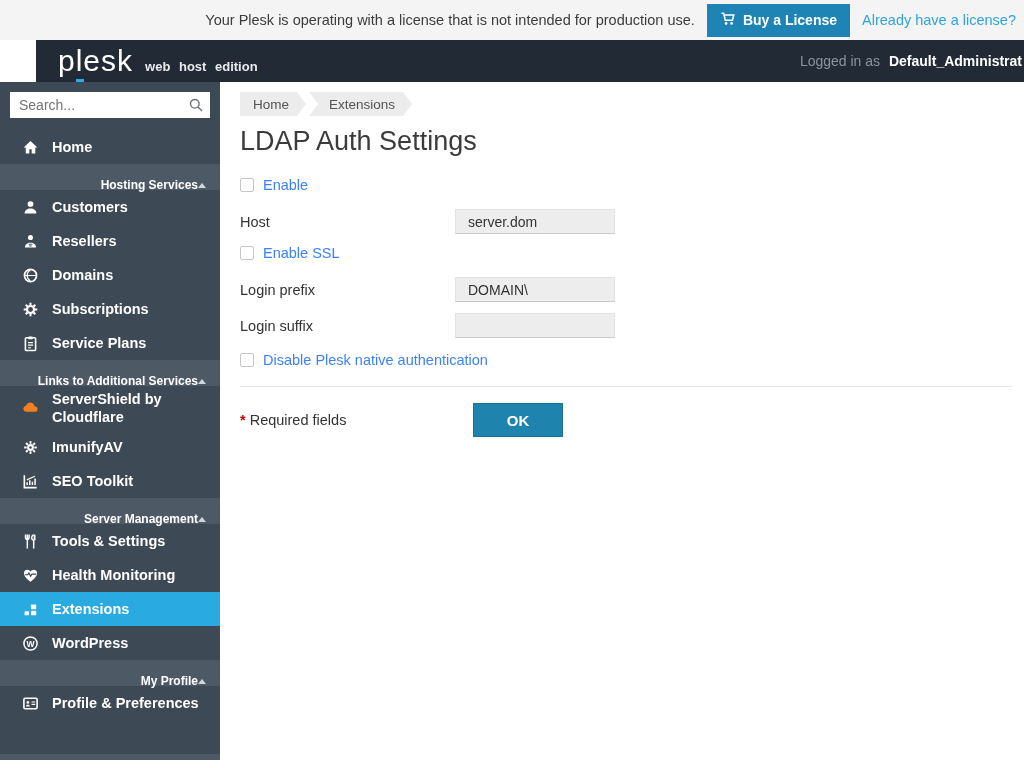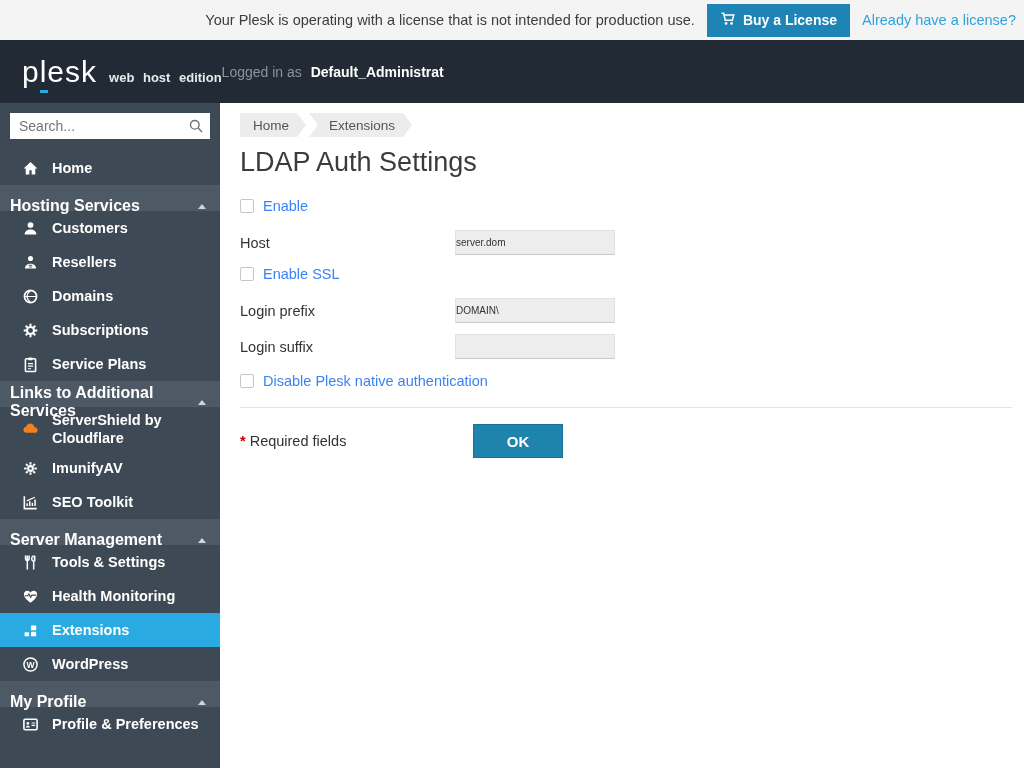--- a/index.html
+++ b/index.html
@@ -9,52 +9,52 @@
   
   .banner { height:40px; background:#f4f4f4; display:flex; align-items:center;
     justify-content:flex-end; gap:12px; padding-right:8px; }
   .banner-msg { font-size:14.5px; color:#3c3c3c; }
   .buy-btn { display:flex; align-items:center; gap:7px; background:#1d84b5;
     color:#fff; font-size:14px; font-weight:bold; border:none; padding:7px 13px;
     cursor:pointer; }
   .banner-link { color:#2fa3dc; font-size:14.5px; text-decoration:none; }
 
   
-  .header { height:63px; background:#222b35; display:flex; align-items:center;
-    padding-left:22px; overflow:hidden; }
+  .header { height:42px; background:#222b35; display:flex; align-items:center;
+    justify-content:space-between; padding-left:22px; overflow:hidden;margin-left:36px; }
   .logo-wrap { display:flex; align-items:baseline; }
   .logo { color:#fff; font-size:30px; letter-spacing:1px; }
   .logo .logo-l { position:relative; }
   .logo .logo-l::after { content:""; position:absolute; left:0; bottom:-5px;
     width:8px; height:3px; background:#29abe2; }
   .edition { color:#e8eaec; font-size:13px; font-weight:bold; margin-left:12px;
     word-spacing:5px; }
-  .login-info { white-space:nowrap; font-size:14px; padding-right:16px; }
+  .login-info { white-space:nowrap; font-size:14px; padding-right:2px; }
   .login-info .muted { color:#8b939c; }
   .login-info .user { color:#fff; font-weight:bold; margin-left:5px; cursor:pointer; }
 
   
   .shell { display:flex; height:678px; }
 
   
   .sidebar { position:relative; width:220px; background:#3d4954; flex:none;
     padding-top:10px; overflow:hidden; }
   .search-wrap { position:relative; margin:0 10px 12px 10px; }
   .search-input { width:100%; height:26px; border:1px solid #fff; background:#fff;
     font-size:14px; color:#b91c1c; padding:0 28px 0 8px;
     font-family:"Liberation Sans","DejaVu Sans",sans-serif; }
   .search-icon { position:absolute; right:6px; top:5px; }
   .nav-item { display:flex; align-items:center; gap:13px; min-height:34px;
     padding:4px 8px 4px 22px; color:#fff; font-size:14.5px; font-weight:bold;
     cursor:pointer; line-height:1.25; }
   .nav-item.selected { background:#29abe2; }
   .nav-item .ic { flex:none; width:17px; height:17px; display:flex;
     align-items:center; justify-content:center; }
-  .nav-header { display:flex; align-items:center; justify-content:space-between;
-    height:26px; background:#4d5a66; color:#fff; font-size:16px; font-weight:bold;
+  .nav-header { display:flex; align-items:center; justify-content:flex-end;
+    height:26px; background:#4d5a66; color:#fff; font-size:12px; font-weight:bold;
     padding:16px 14px 0 10px; cursor:pointer; }
   .caret-up { width:0; height:0; border-left:4px solid transparent;
     border-right:4px solid transparent; border-bottom:5px solid #cfd6dc; }
   .sidebar-bottom-sliver { position:absolute; left:0; right:0; bottom:0;
     height:6px; background:#4d5a66; }
 
   
   .content { flex:1; background:#fff; padding:10px 12px 0 20px; }
   .breadcrumbs { display:flex; gap:3px; margin-bottom:6px; }
   .crumb { background:#ececec; color:#555; font-size:13.5px; height:24px;
@@ -66,21 +66,21 @@
 
   .form-row { display:flex; align-items:center; margin-bottom:11px; }
   .form-row.cb-row { margin-bottom:16px; gap:9px; }
   .flabel { width:215px; font-size:14.5px; color:#333; flex:none; }
   .cb { appearance:none; -webkit-appearance:none; width:14px; height:14px;
     border:1px solid #c6c6c6; border-radius:2px; background:#fff; margin:0;
     cursor:pointer; flex:none; }
   .cb-label { font-size:14.5px; color:#3b82f6; }
   .tinput { width:160px; height:25px; background:#ededed;
     border:1px solid #e2e2e2; border-bottom-color:#c9c9c9; color:#333;
-    font-size:10px; padding:0 0;
+    font-size:14px; padding:0 12px;
     font-family:"Liberation Sans","DejaVu Sans",sans-serif; }
   .divider { border:none; border-top:1px solid #e4e4e4; margin:18px 0 16px 0; }
   .footer-row { display:flex; align-items:center;gap:18px; }
   .required-note { width:215px; font-size:14.5px; color:#333; }
   .req-star { color:#c00000; font-weight:bold; margin-right:4px; }
   .ok-btn { width:90px; height:34px; background:#1e83ad; border:1px solid #1a7097;
     color:#fff; font-size:15px; font-weight:bold; cursor:pointer;
     font-family:"Liberation Sans","DejaVu Sans",sans-serif; }
 </style>
 </head>

